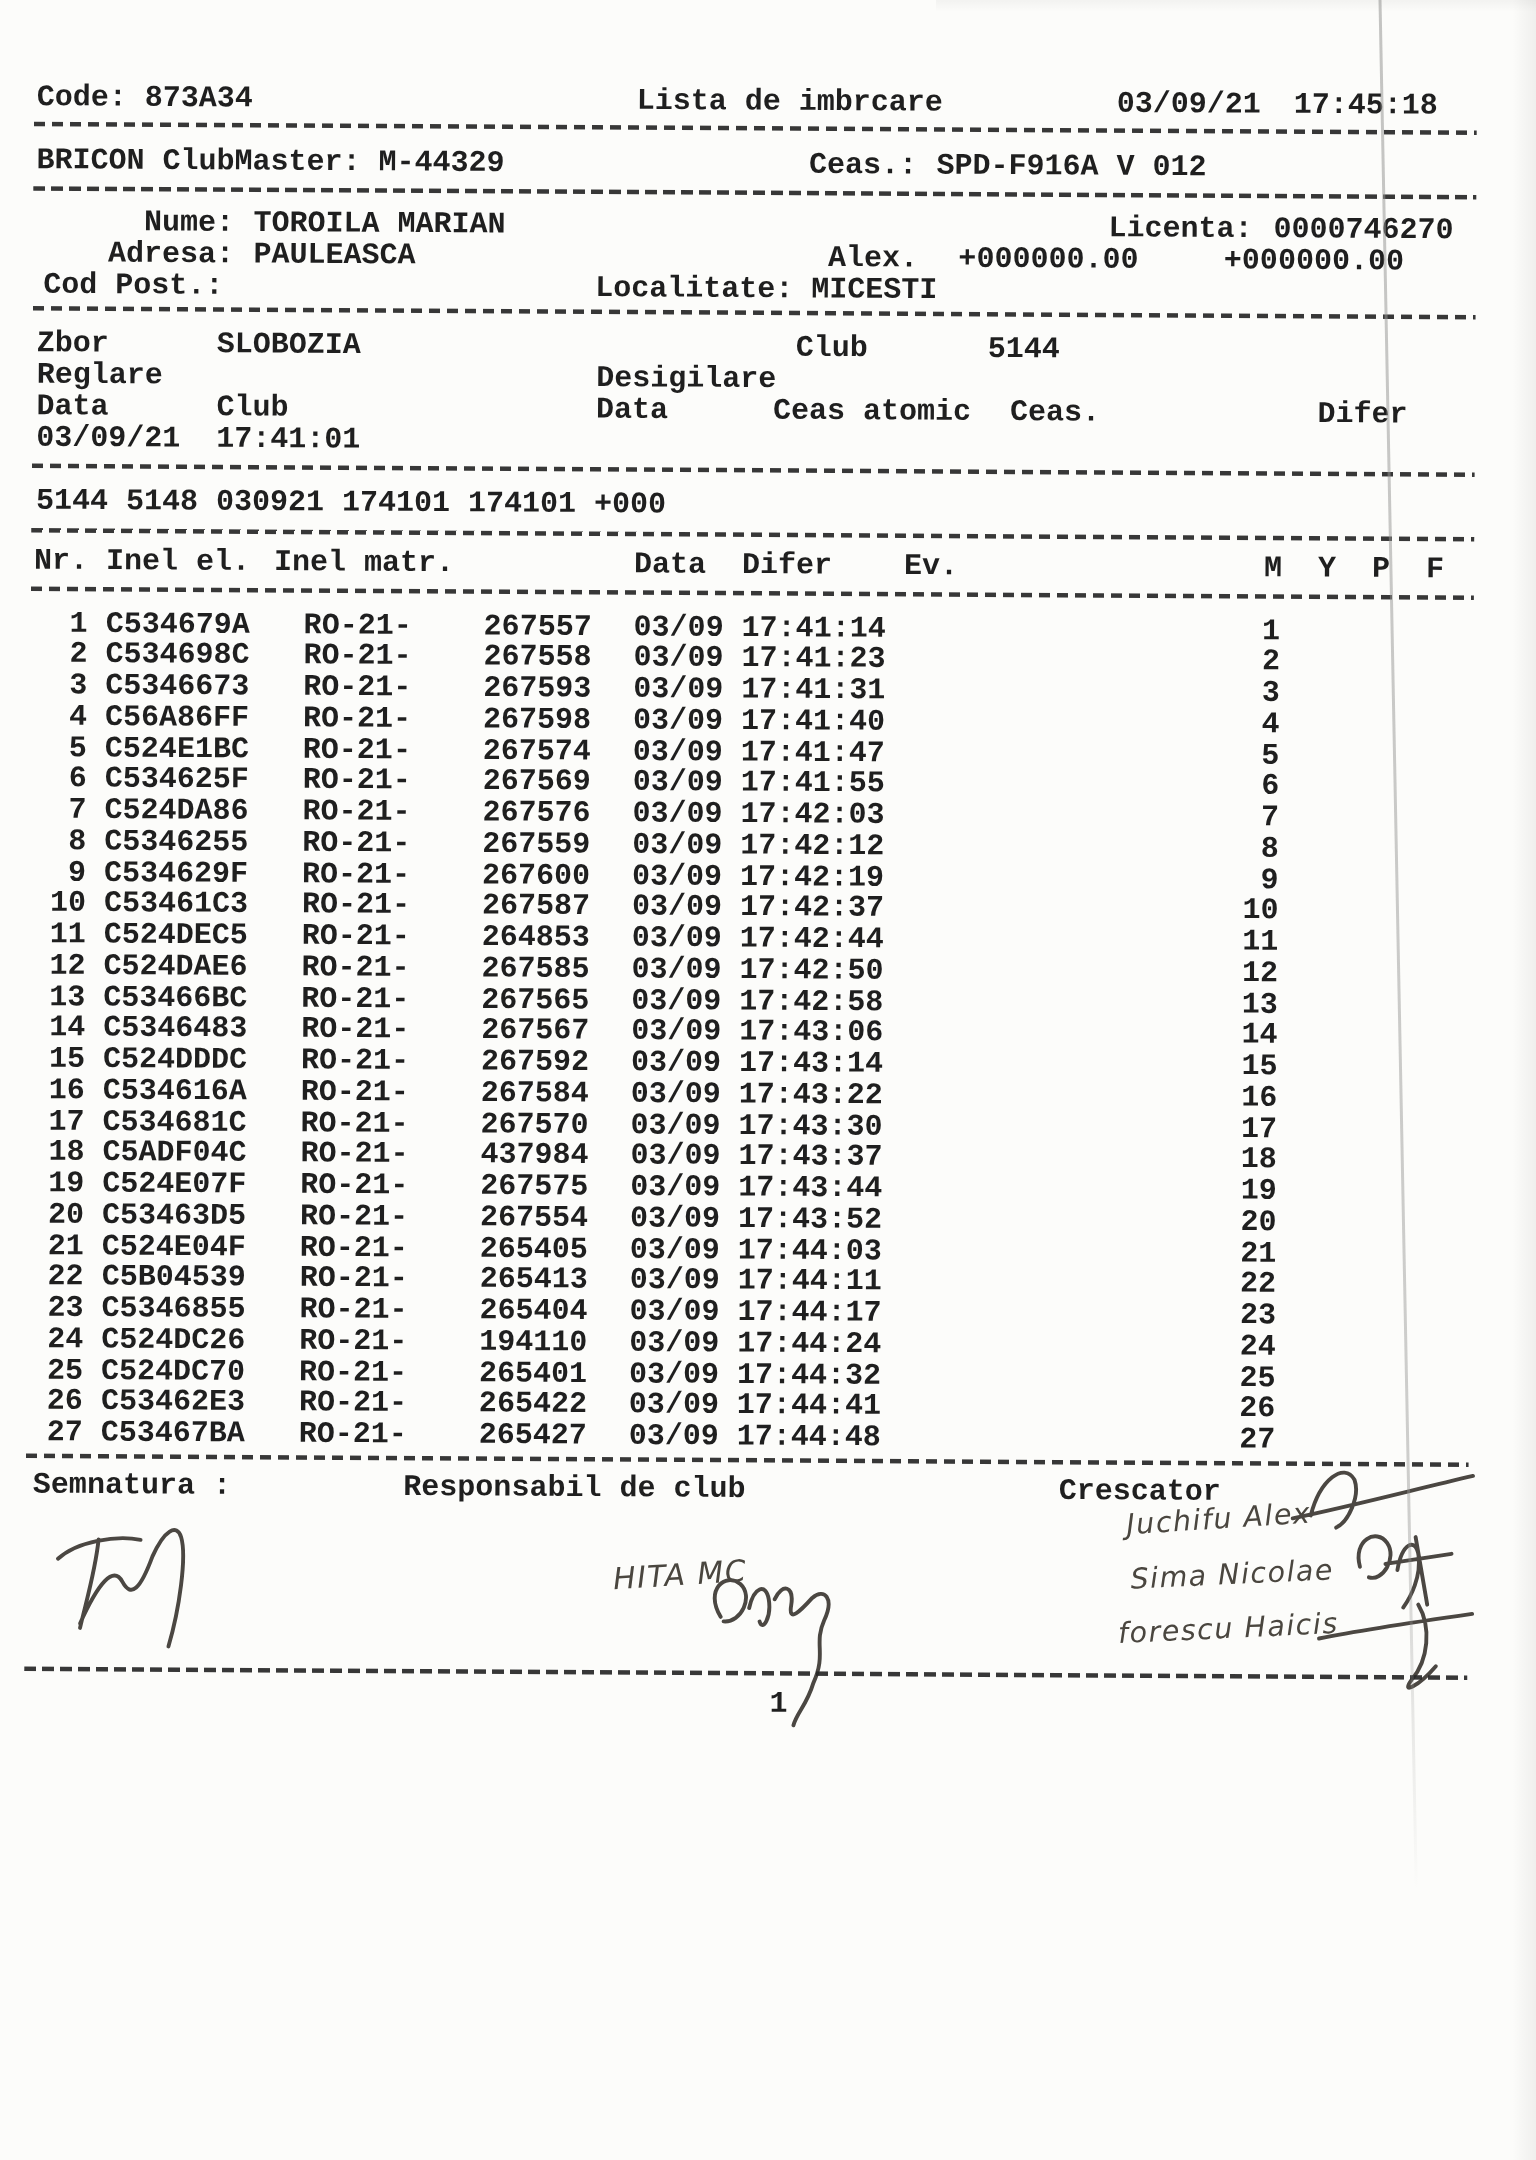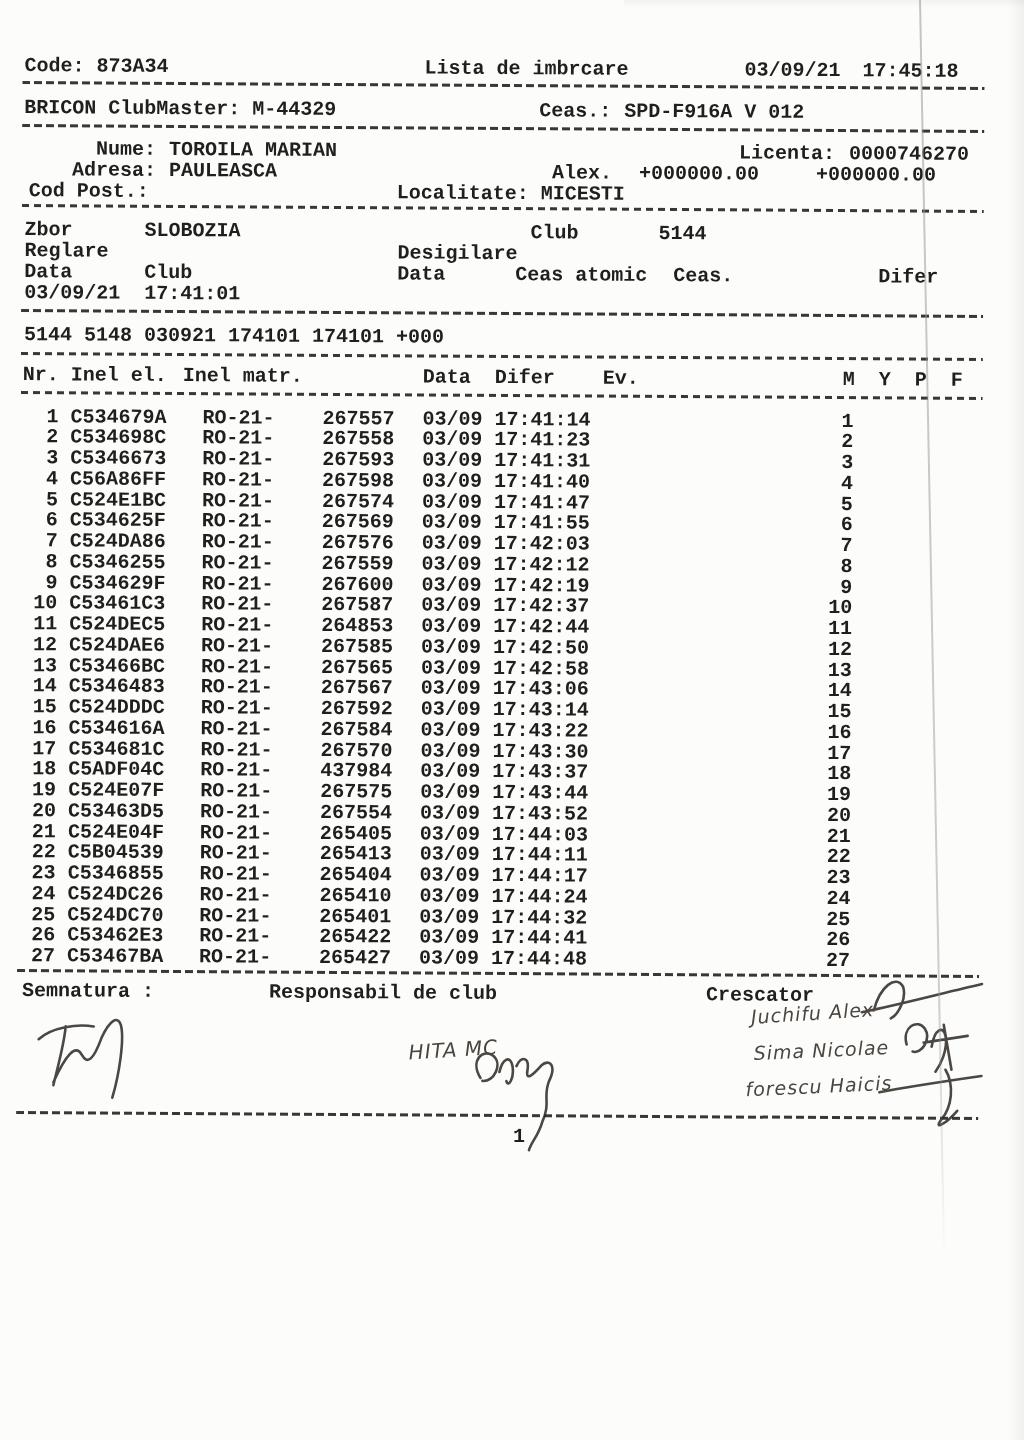--- a/index.html
+++ b/index.html
@@ -363,21 +363,21 @@
           <span class="c c-matr">265404</span>
           <span class="c c-date">03/09</span>
           <span class="c c-time">17:44:17</span>
           <span class="c c-m">23</span>
         </div>
 
         <div class="row" style="top: 885.75px;">
           <span class="c c-nr">24</span>
           <span class="c c-ring">C524DC26</span>
           <span class="c c-pre">RO-21-</span>
-          <span class="c c-matr">265410</span>
+          <span class="c c-matr">194110</span>
           <span class="c c-date">03/09</span>
           <span class="c c-time">17:44:24</span>
           <span class="c c-m">24</span>
         </div>
 
         <div class="row" style="top: 906.5px;">
           <span class="c c-nr">25</span>
           <span class="c c-ring">C524DC70</span>
           <span class="c c-pre">RO-21-</span>
           <span class="c c-matr">265401</span>

